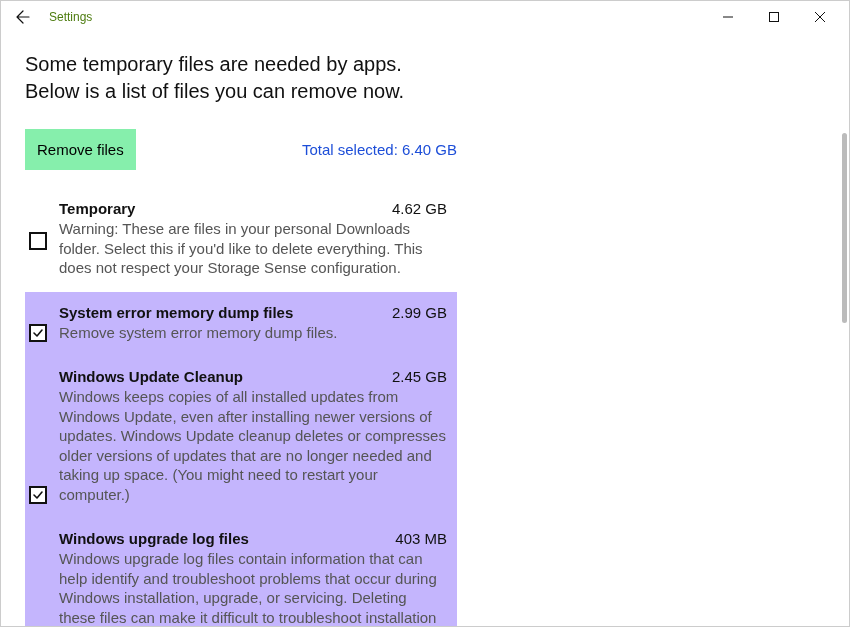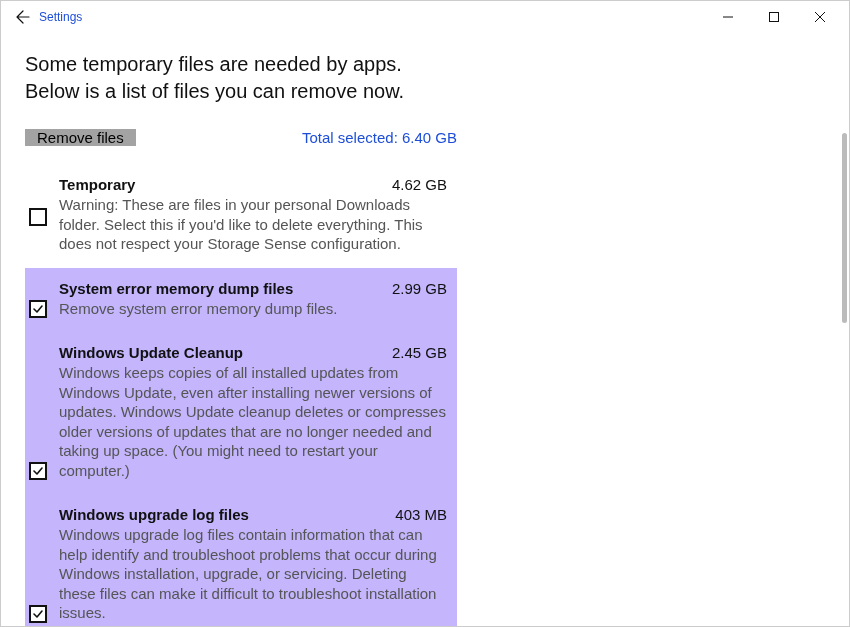--- a/index.html
+++ b/index.html
@@ -18,22 +18,22 @@
     height: 32px;
     padding: 0 6px;
   }
   .back-btn {
     width: 32px; height: 32px;
     display: flex; align-items: center; justify-content: center;
     cursor: pointer;
   }
   .app-title {
     font-size: 12px;
-    color: #1d4ed8;
-    margin-left: 0;
+    color: #4d7c0f;
+    margin-left: 10px;
   }
   .winctrls {
     margin-left: auto;
     display: flex;
   }
   .winctrl {
     width: 46px; height: 32px;
     display:flex; align-items:center; justify-content:center;
     cursor:pointer;
   }
@@ -63,23 +63,23 @@
     line-height: 1.35;
     margin-bottom: 24px;
   }
   .toolbar-row {
     display:flex;
     align-items:center;
     width: 432px;
     margin-bottom: 18px;
   }
   .remove-btn {
-    background: #a3a3a3;
+    background: #86efac;
     border: none;
-    padding: 0 12px;
+    padding: 12px 12px;
     font-size: 15px;
     cursor: pointer;
     font-family: inherit;
   }
   .total {
     margin-left: auto;
     font-size: 15px;
     color: #1d4ed8;
   }
   .list {

